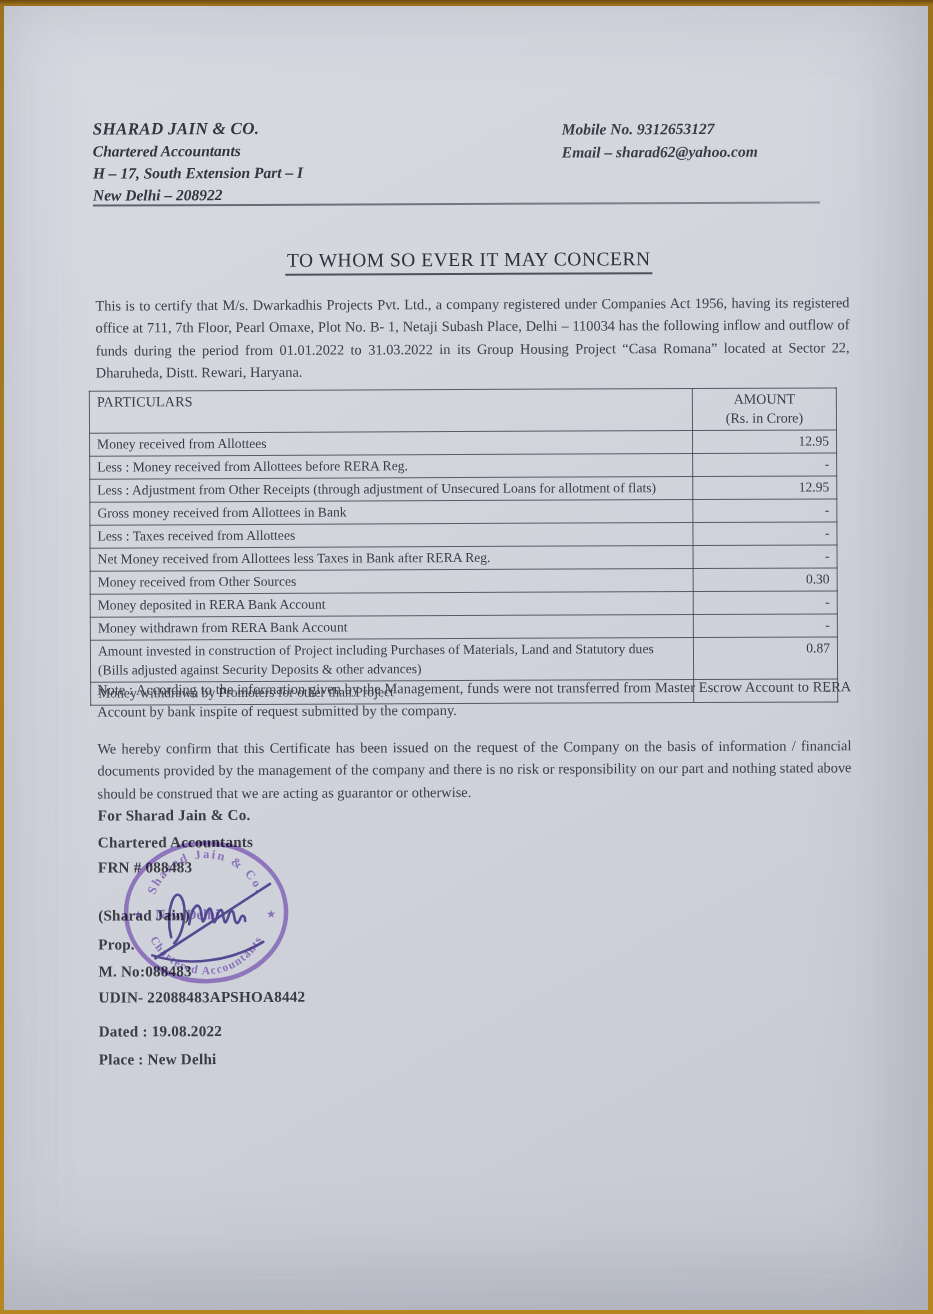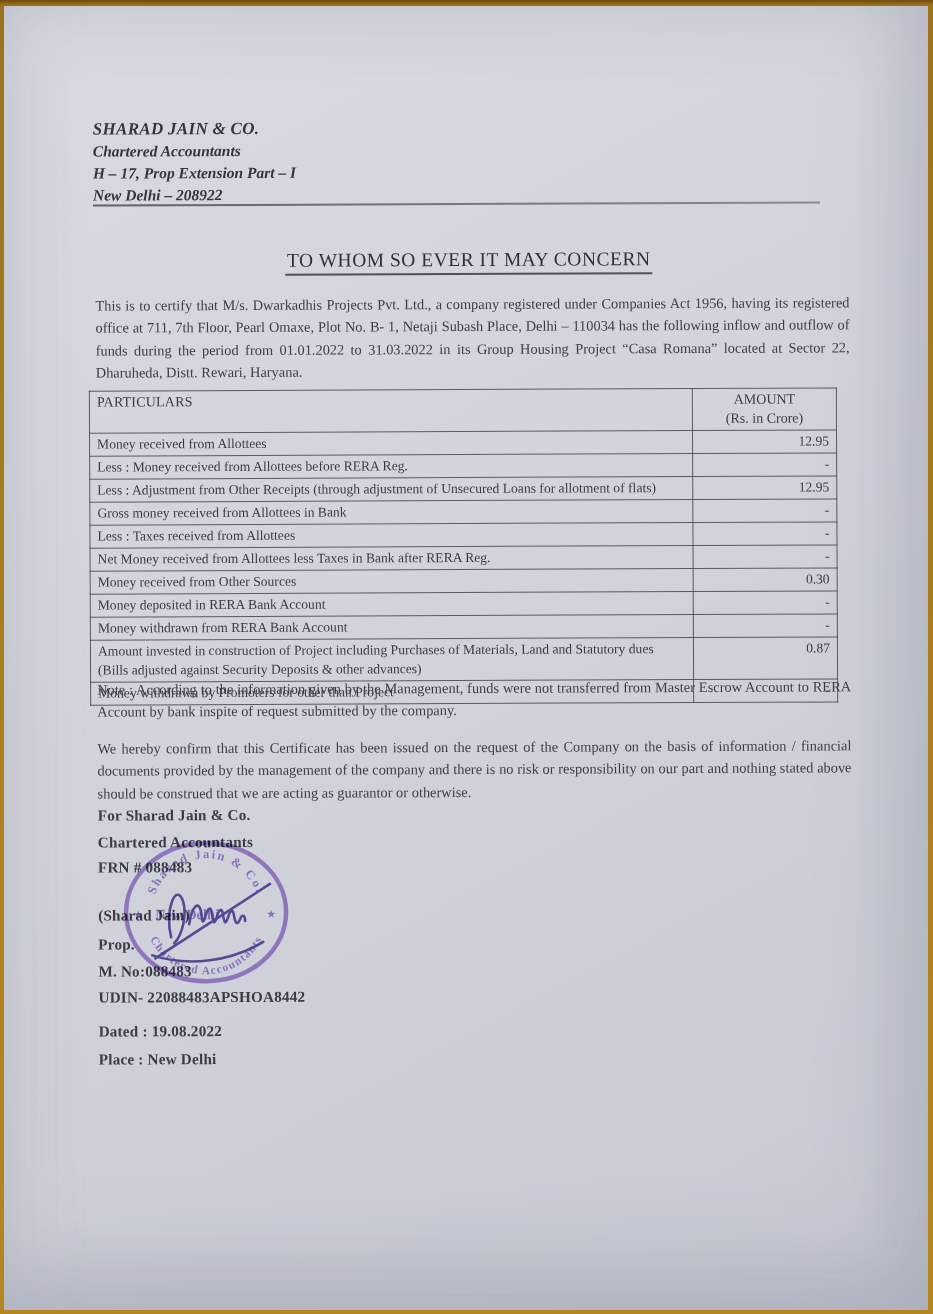--- a/index.html
+++ b/index.html
@@ -85,22 +85,26 @@
 </style>
 </head>
 <body>
 
 <div class="paper">
   <div class="doc">
 
     <div class="abs lh-left">
       <div class="lh-firm">SHARAD JAIN &amp; CO.</div>
       <div class="lh-line">Chartered Accountants</div>
-      <div class="lh-line">H – 17, Prop Extension Part – I</div>
+      <div class="lh-line">H – 17, South Extension Part – I</div>
       <div class="lh-line">New Delhi – 208922</div>
+    </div>
+    <div class="abs lh-right">
+      <div>Mobile No. 9312653127</div>
+      <div>Email – sharad62@yahoo.com</div>
     </div>
     <div class="abs lh-rule"></div>
 
     <div class="abs title-wrap">
       <span class="title-text">TO WHOM SO EVER IT MAY CONCERN</span>
     </div>
 
     <div class="abs para p-intro">This is to certify that M/s. Dwarkadhis Projects Pvt. Ltd., a company registered under Companies Act 1956, having its registered office at 711, 7th Floor, Pearl Omaxe, Plot No. B- 1, Netaji Subash Place, Delhi – 110034 has the following inflow and outflow of funds during the period from 01.01.2022 to 31.03.2022 in its Group Housing Project “Casa Romana” located at Sector 22, Dharuheda, Distt. Rewari, Haryana.</div>
 
     <div class="abs fund-table-wrap">

